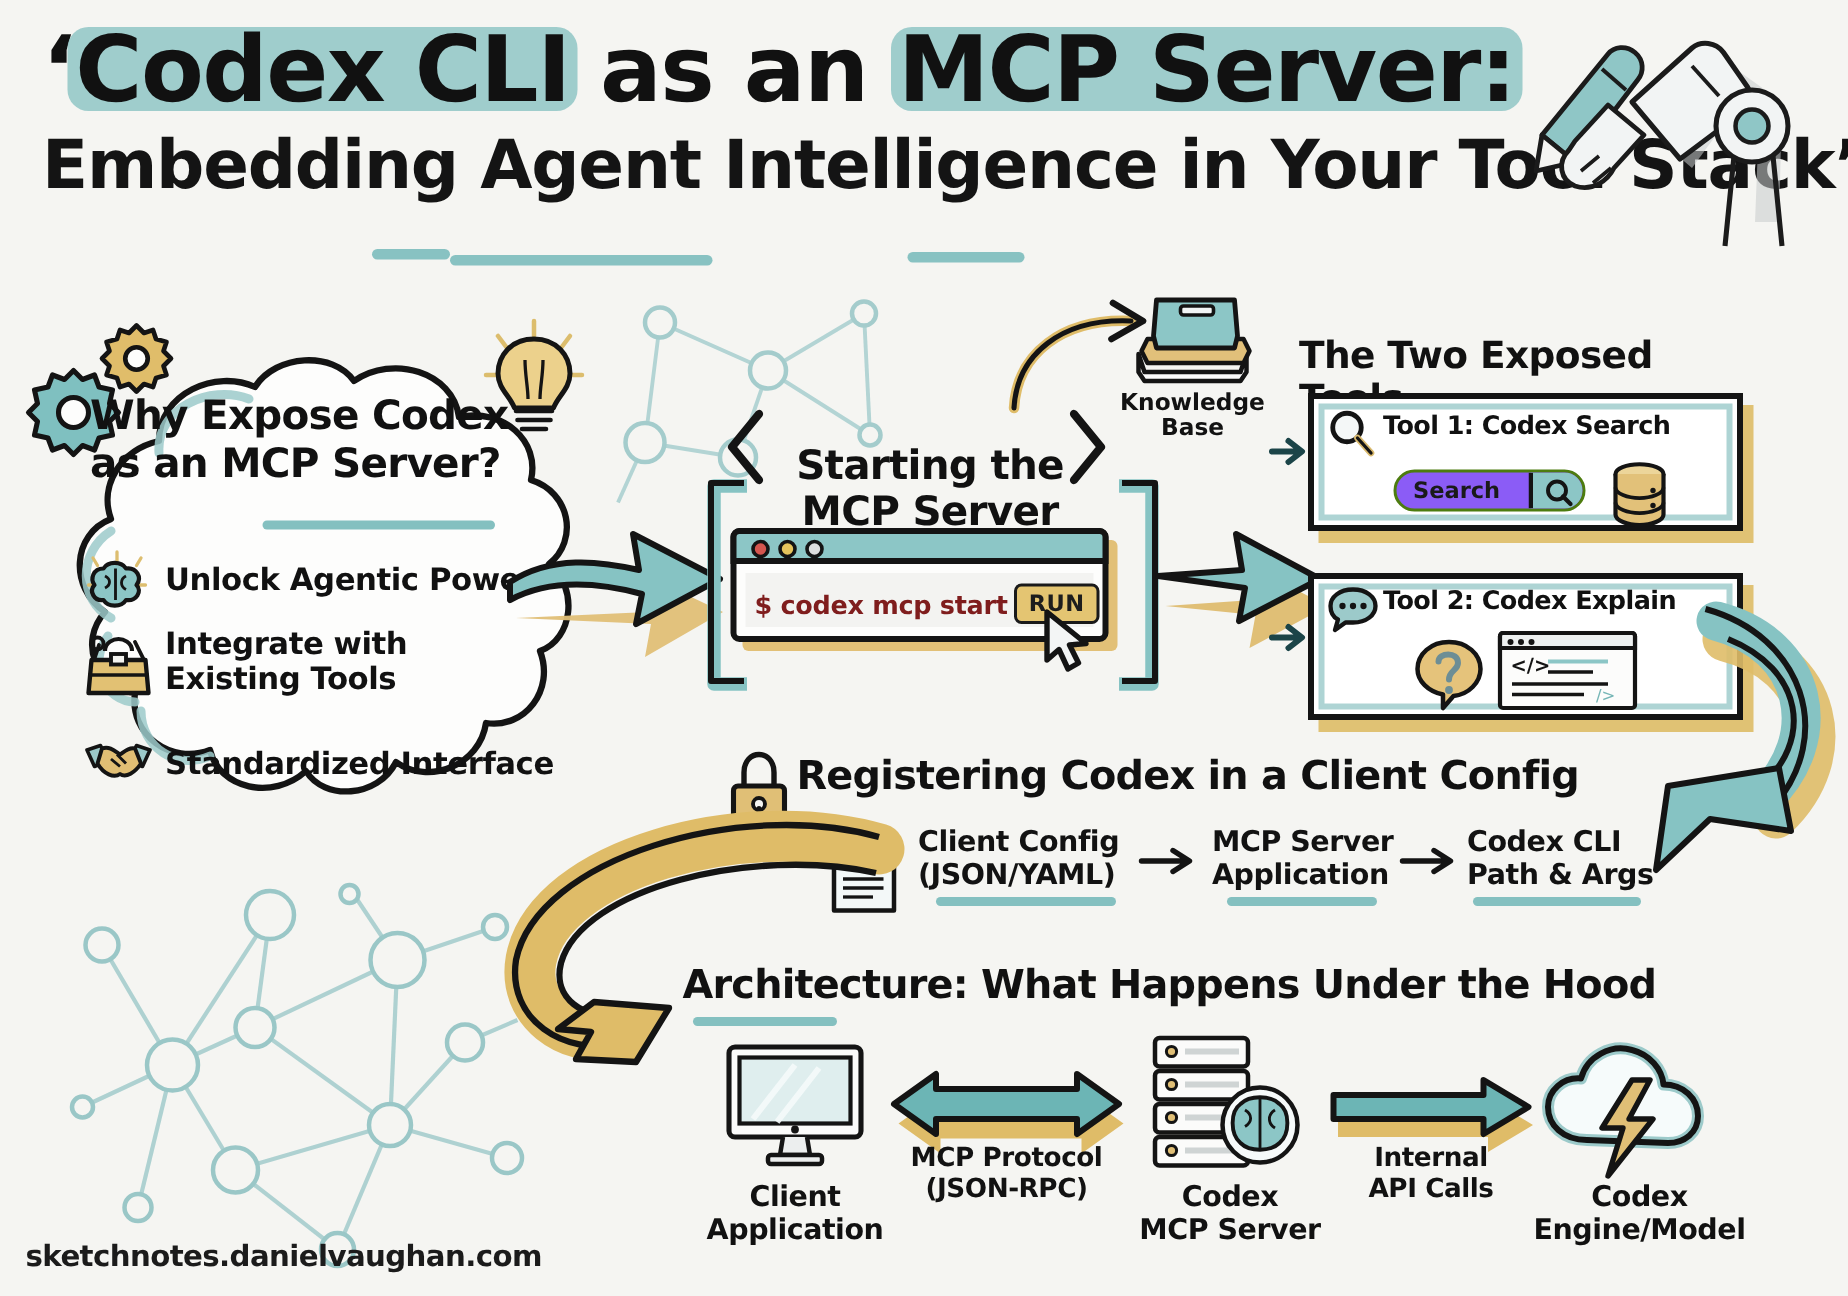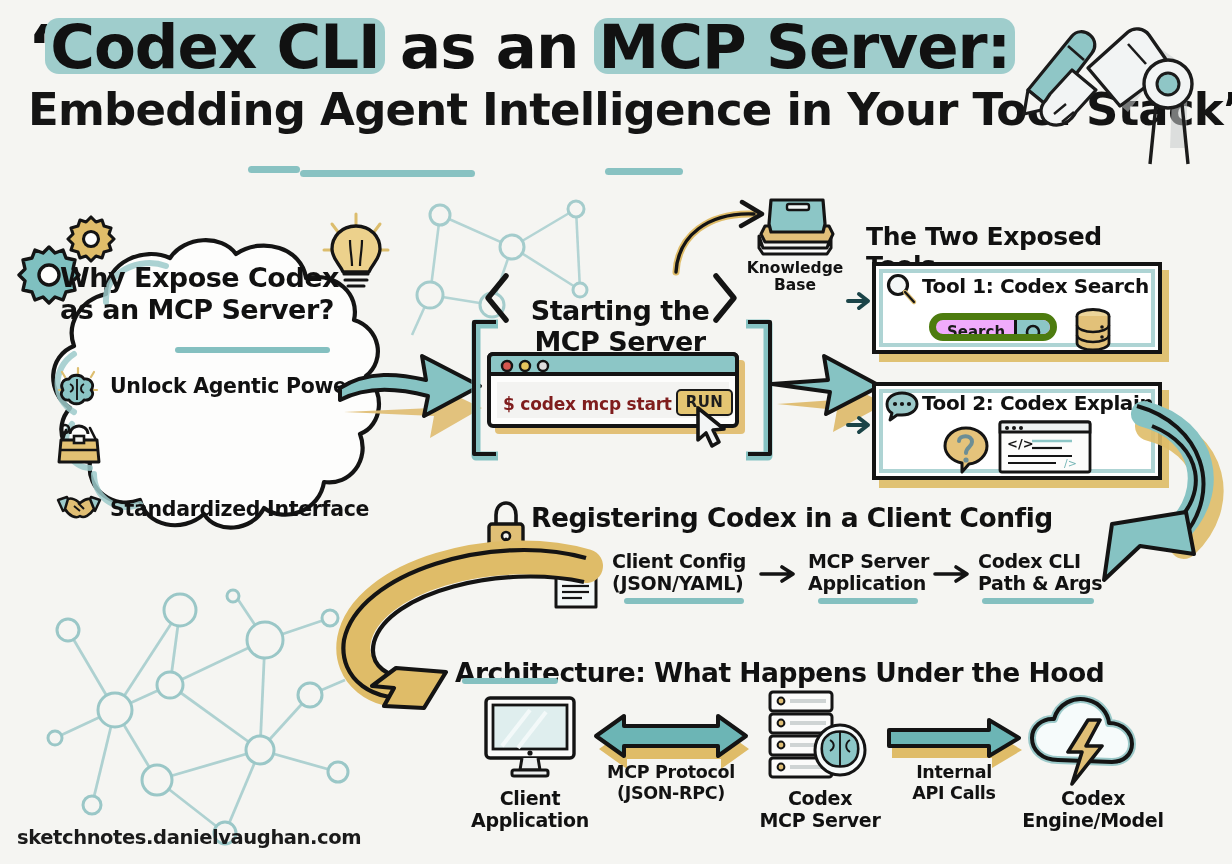--- a/index.html
+++ b/index.html
@@ -146,30 +146,30 @@
     box-shadow: 7px 8px 0 0 #e0c274;
   }
   .tool-card::after {
     content:"";
     position:absolute; inset:3px;
     border:4px solid #aed4d4;
     pointer-events:none;
   }
   .tool-title {
     position: absolute;
-    font-size: 20px; font-weight: bold; color: #111;
+    font-size: 17px; font-weight: bold; color: #111;
     white-space: nowrap; letter-spacing: -.4px;
   }
 
   .search-pill {
     position: absolute;
     width: 128px; height: 28px;
-    border: 7px solid #4d7c0f;
+    border: 2px solid #4d7c0f;
     border-radius: 15px;
-    background: #f0abfc;
+    background: #8b5cf6;
     overflow: hidden;
   }
   .search-pill .txt {
     position: absolute; left: 11px; top: 3px;
     font-size: 15px; font-weight: bold; color: #1a1a1a;
   }
   .search-pill .btn {
     position: absolute; right: 0; top: 0;
     width: 36px; height: 100%;
     background: #8cc6c6;
@@ -188,21 +188,20 @@
     font-size: 19px; font-weight: bold; color: #121212;
     line-height: 1.14; letter-spacing: -.3px;
     white-space: nowrap;
   }
 
   
   #arch-head {
     left: 455px; top: 641px;
     font-size: 26.5px; font-weight: bold; color: #111; letter-spacing: -.5px;
     white-space: nowrap;
-    margin-top: 16px;
   }
   .arch-node {
     position: absolute;
     text-align: center;
     font-size: 19px; font-weight: bold; color: #111;
     line-height: 1.15; letter-spacing: -.3px;
     white-space: nowrap;
   }
   .arch-edge {
     position: absolute;
@@ -384,20 +383,24 @@
       <span class="bullet-icon" style="margin-top:4px;">
         <svg viewBox="0 0 46 44" style="width:46px;height:44px;">
           <path d="M14 12 C14 6 20 4 23 4 C26 4 32 6 32 12" fill="none" stroke="#141414" stroke-width="2.8"></path>
           <path d="M10 8 L6 20 M34 6 L40 18" stroke="#141414" stroke-width="2.6" stroke-linecap="round"></path>
           <circle cx="9" cy="7" r="4" fill="none" stroke="#141414" stroke-width="2.6"></circle>
           <path d="M5 18 L41 18 L43 40 L3 40 Z" fill="#e2c173" stroke="#141414" stroke-width="2.9" stroke-linejoin="round"></path>
           <rect x="18" y="14" width="10" height="7" fill="#f4f4f0" stroke="#141414" stroke-width="2.6"></rect>
           <line x1="3" y1="28" x2="43" y2="28" stroke="#141414" stroke-width="2.4"></line>
         </svg>
       </span>
+      <span class="bullet-text">
+        <span>Integrate with</span><br>
+        <span>Existing Tools</span>
+      </span>
     </div>
   </div>
 
   <div class="abs" style="left:56px; top:489px; width:350px;">
     <div class="bullet-row" style="margin-top:0;">
       <span class="bullet-icon">
         <svg viewBox="0 0 46 34" style="width:46px;height:34px;">
           <path d="M2 11 L11 8 L16 18 L7 22 Z" fill="#9ccaca" stroke="#141414" stroke-width="2.4" stroke-linejoin="round"></path>
           <path d="M44 11 L35 8 L30 18 L39 22 Z" fill="#9ccaca" stroke="#141414" stroke-width="2.4" stroke-linejoin="round"></path>
           <path d="M12 10 C17 8 21 12 24 14 C27 12 30 9 34 10 L38 20

